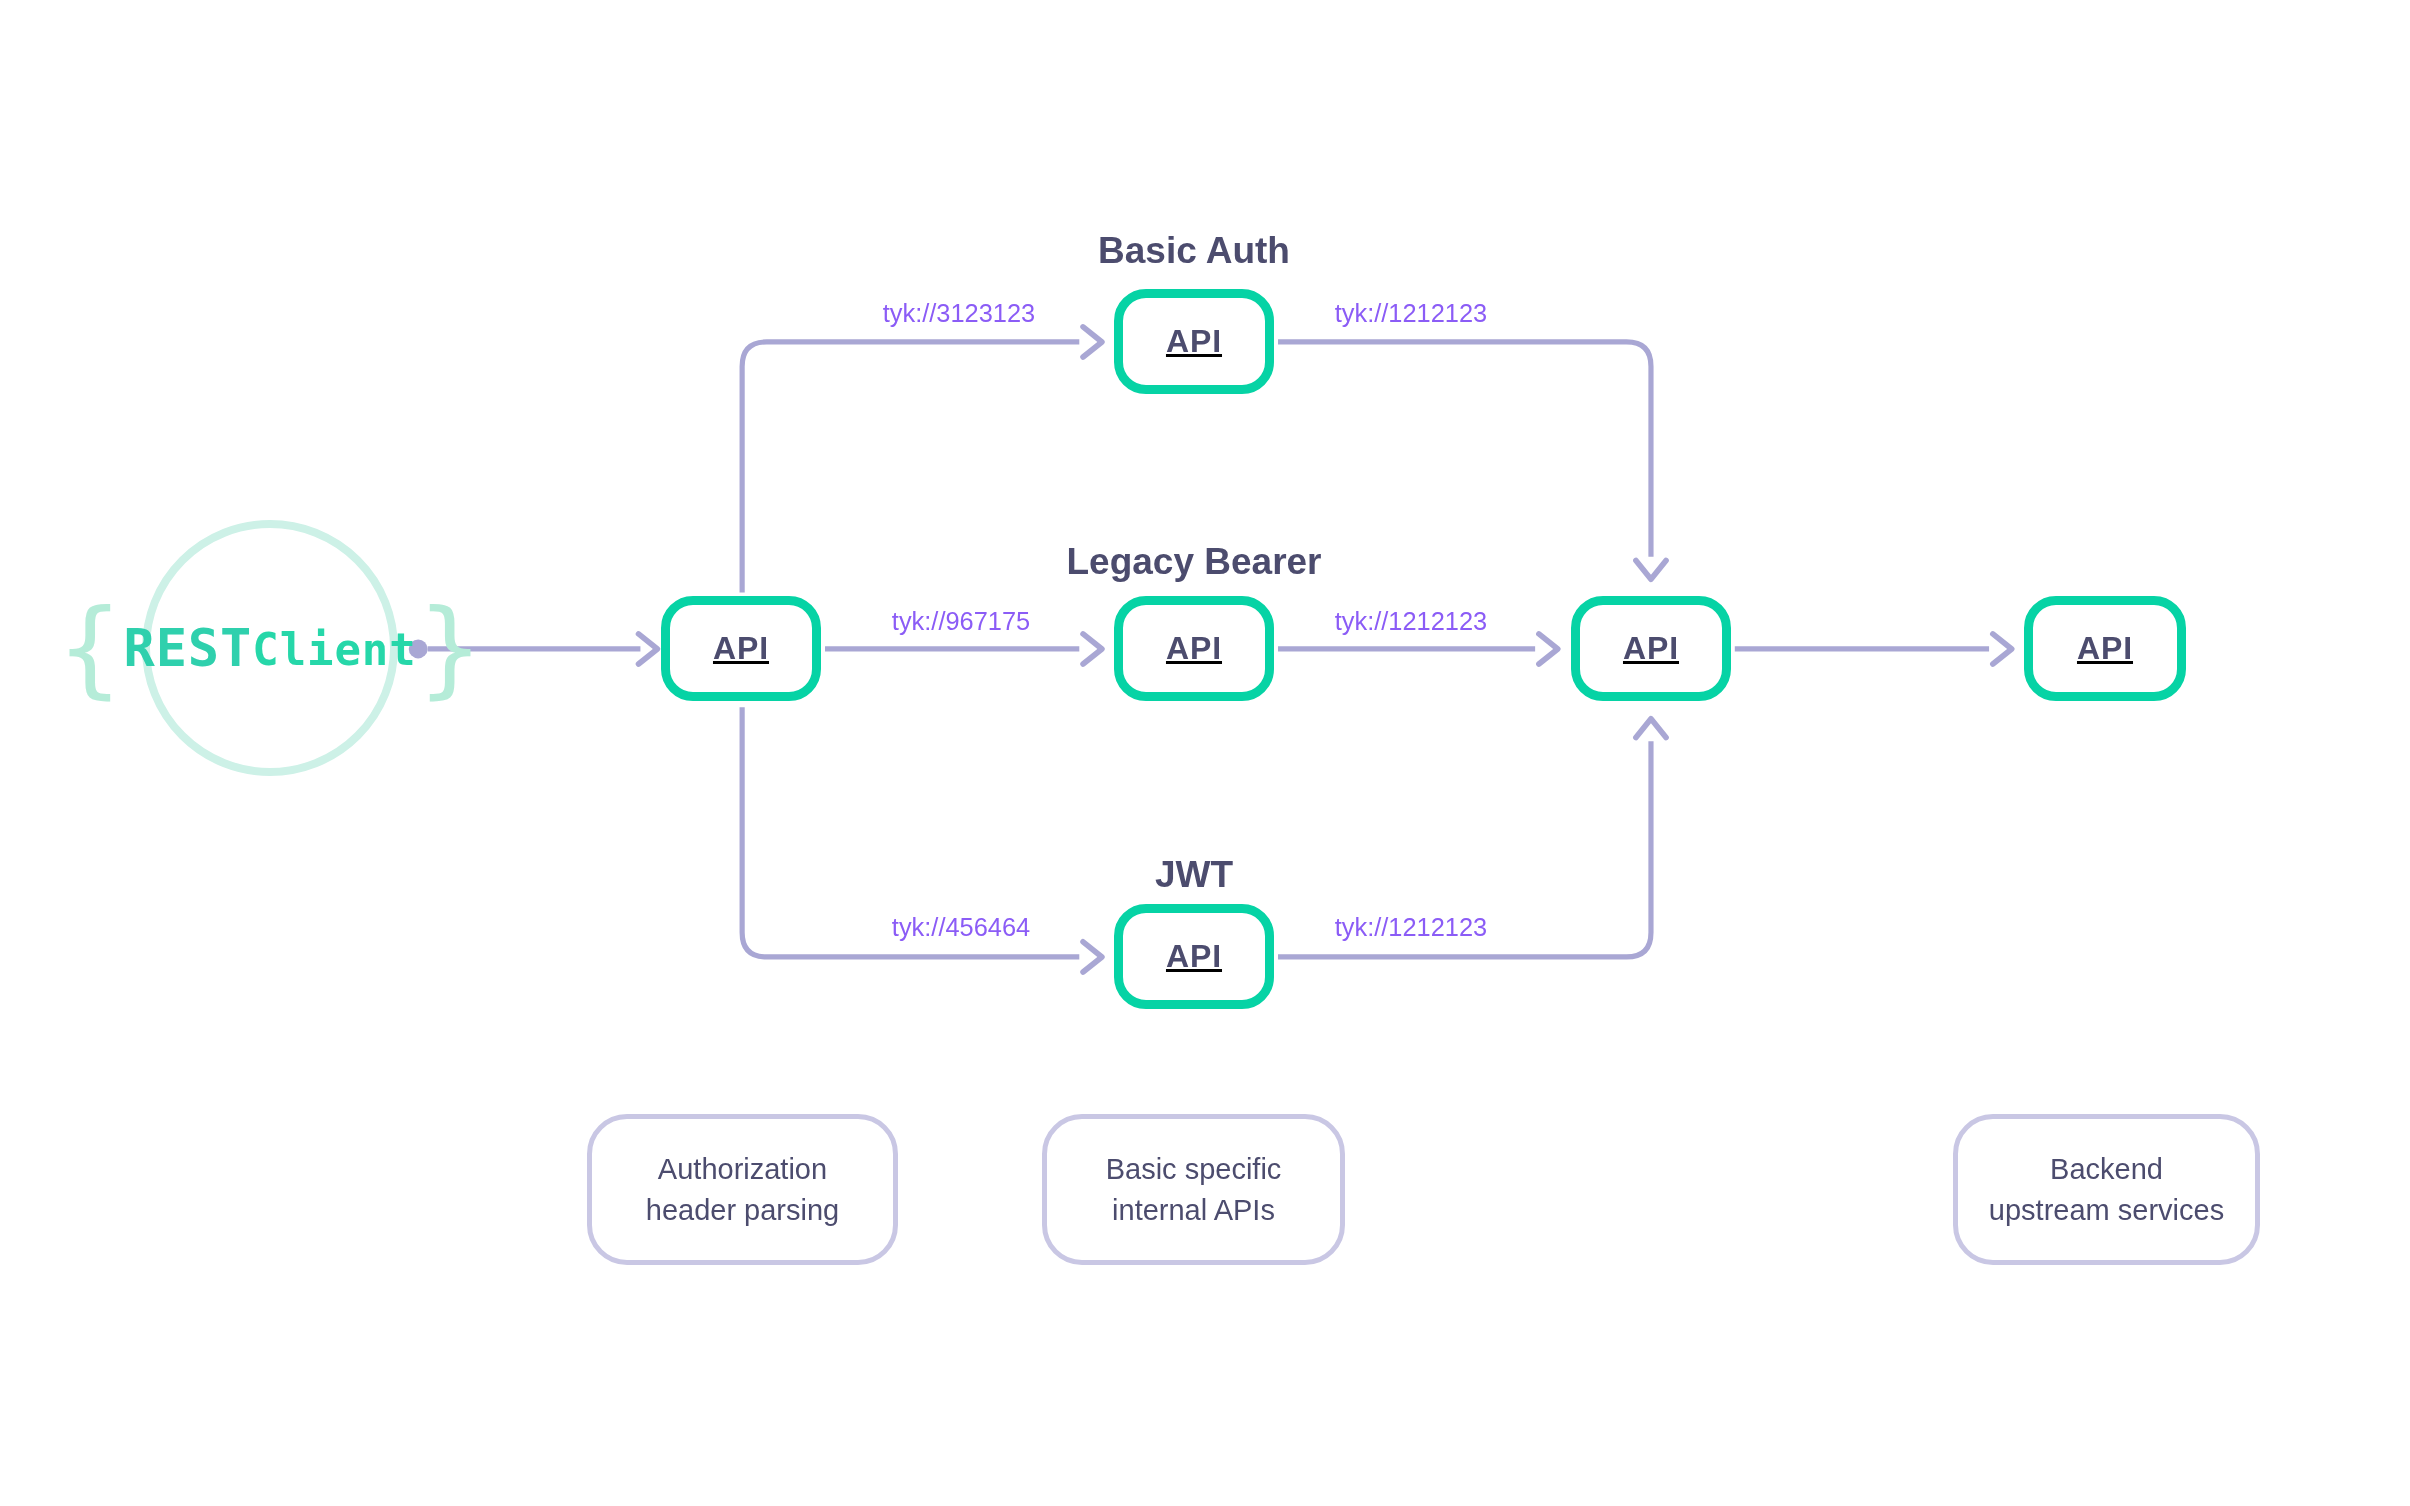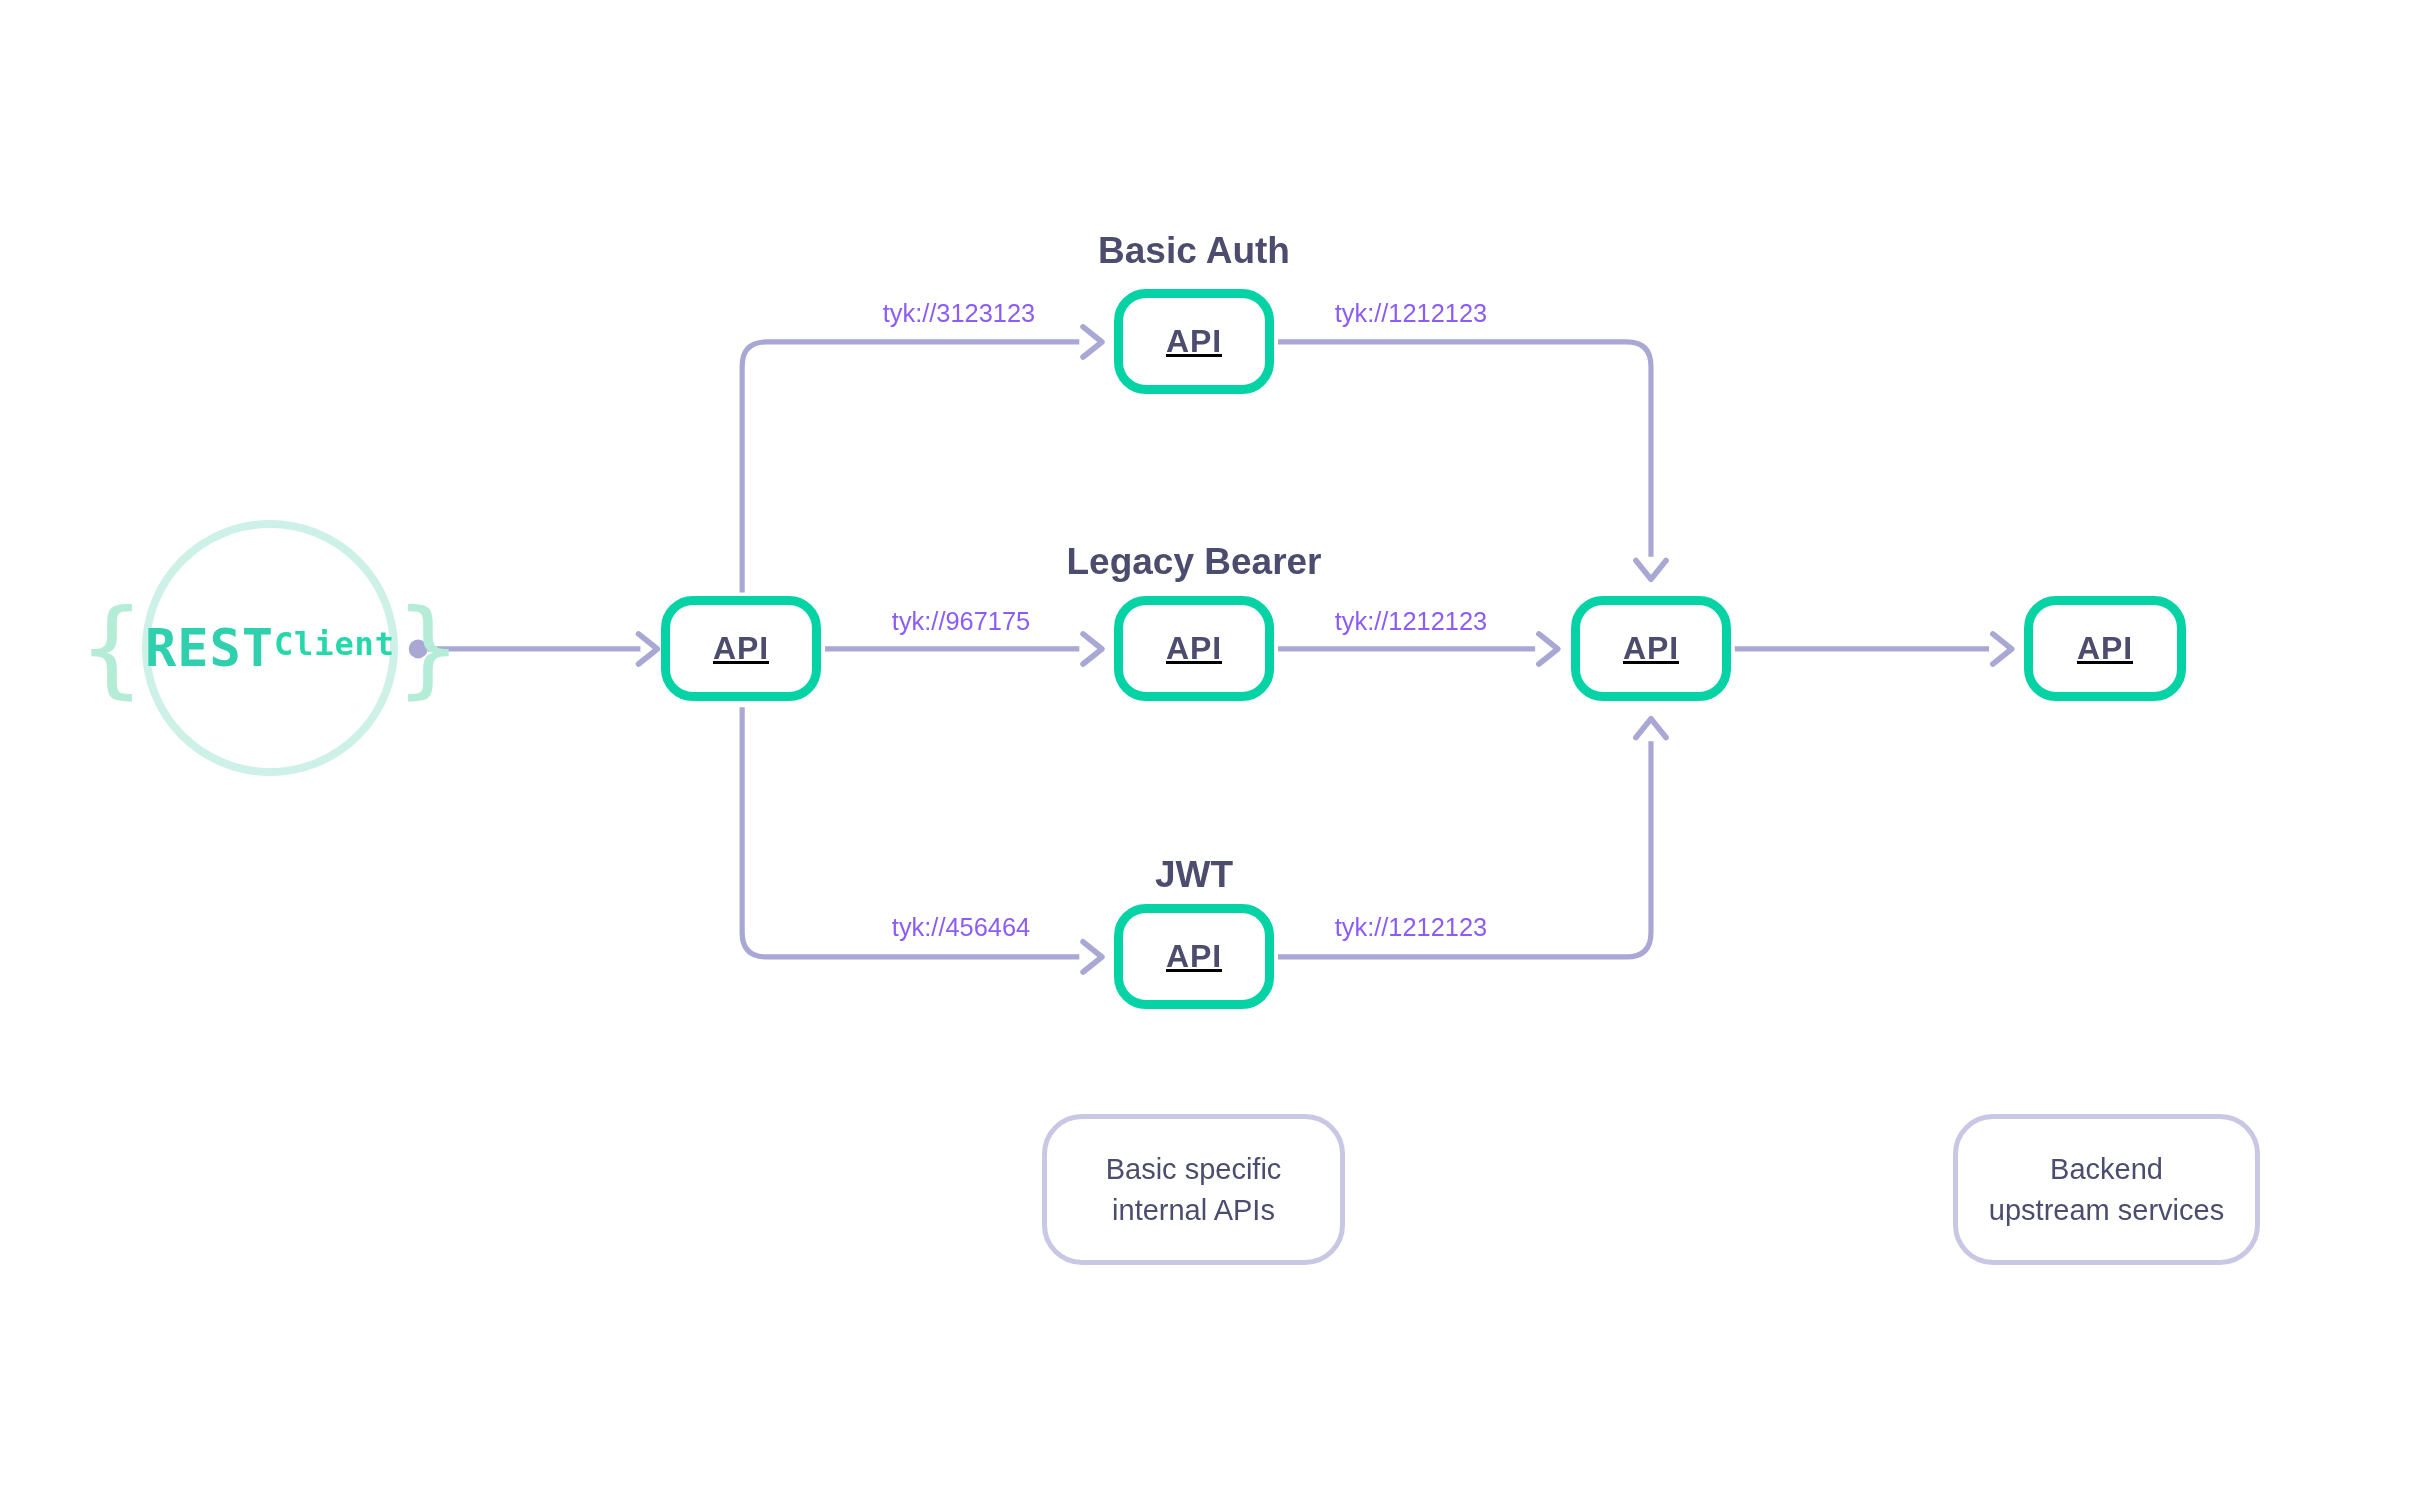--- a/index.html
+++ b/index.html
@@ -81,21 +81,21 @@
     display: flex; flex-direction: row; 
     margin: 0 1.9px;
   }
   .client-name {
     font-family: "DejaVu Sans Mono", monospace;
     font-size: 52px; font-weight: 700; color: #2fd0ad; letter-spacing: 0.9px;
     line-height: 1.05;
   }
   .client-type {
     font-family: "DejaVu Sans Mono", monospace;
-    font-size: 32px; font-weight: 700; color: #26d7a9; letter-spacing: 0.9px;
+    font-size: 44px; font-weight: 700; color: #26d7a9; letter-spacing: 0.9px;
     margin-top: 3.8px;
   }
 </style>
 </head>
 <body>
 
 <div class="canvas">
 
   <svg class="wires" viewBox="0 0 2560 1600">
     <circle cx="444" cy="689" r="10" fill="#a9a7d4"></circle>
@@ -159,20 +159,24 @@
     <span class="api-label">API</span>
   </div>
 
   <div class="edge-label" style="left:959px; top:299px;">tyk://3123123</div>
   <div class="edge-label" style="left:1411px; top:299px;">tyk://1212123</div>
   <div class="edge-label" style="left:961px; top:607px;">tyk://967175</div>
   <div class="edge-label" style="left:1411px; top:607px;">tyk://1212123</div>
   <div class="edge-label" style="left:961px; top:913px;">tyk://456464</div>
   <div class="edge-label" style="left:1411px; top:913px;">tyk://1212123</div>
 
+  <div class="legend-box" style="left:587px; top:1114px; width:311px;">
+    <span>Authorization</span>
+    <span>header parsing</span>
+  </div>
   <div class="legend-box" style="left:1042px; top:1114px; width:303px;">
     <span>Basic specific</span>
     <span>internal APIs</span>
   </div>
   <div class="legend-box" style="left:1953px; top:1114px; width:307px;">
     <span>Backend</span>
     <span>upstream services</span>
   </div>
 
 </div>

